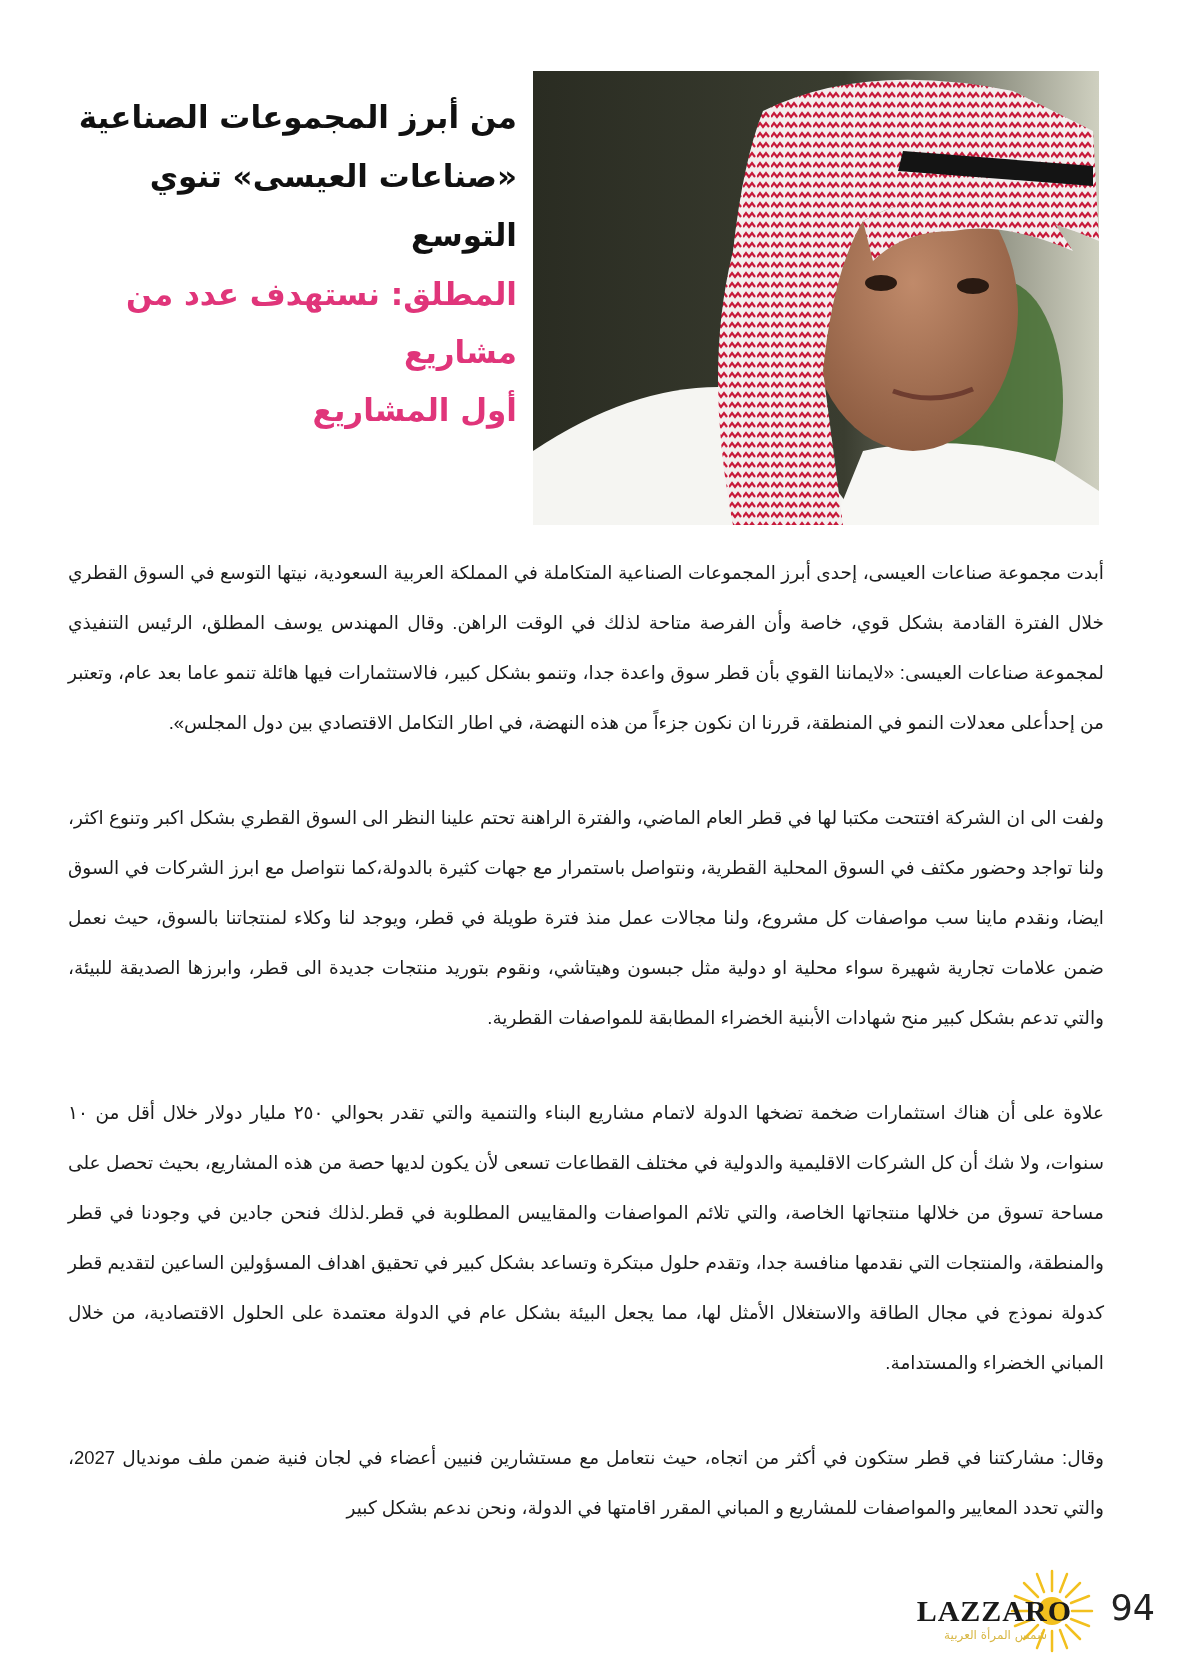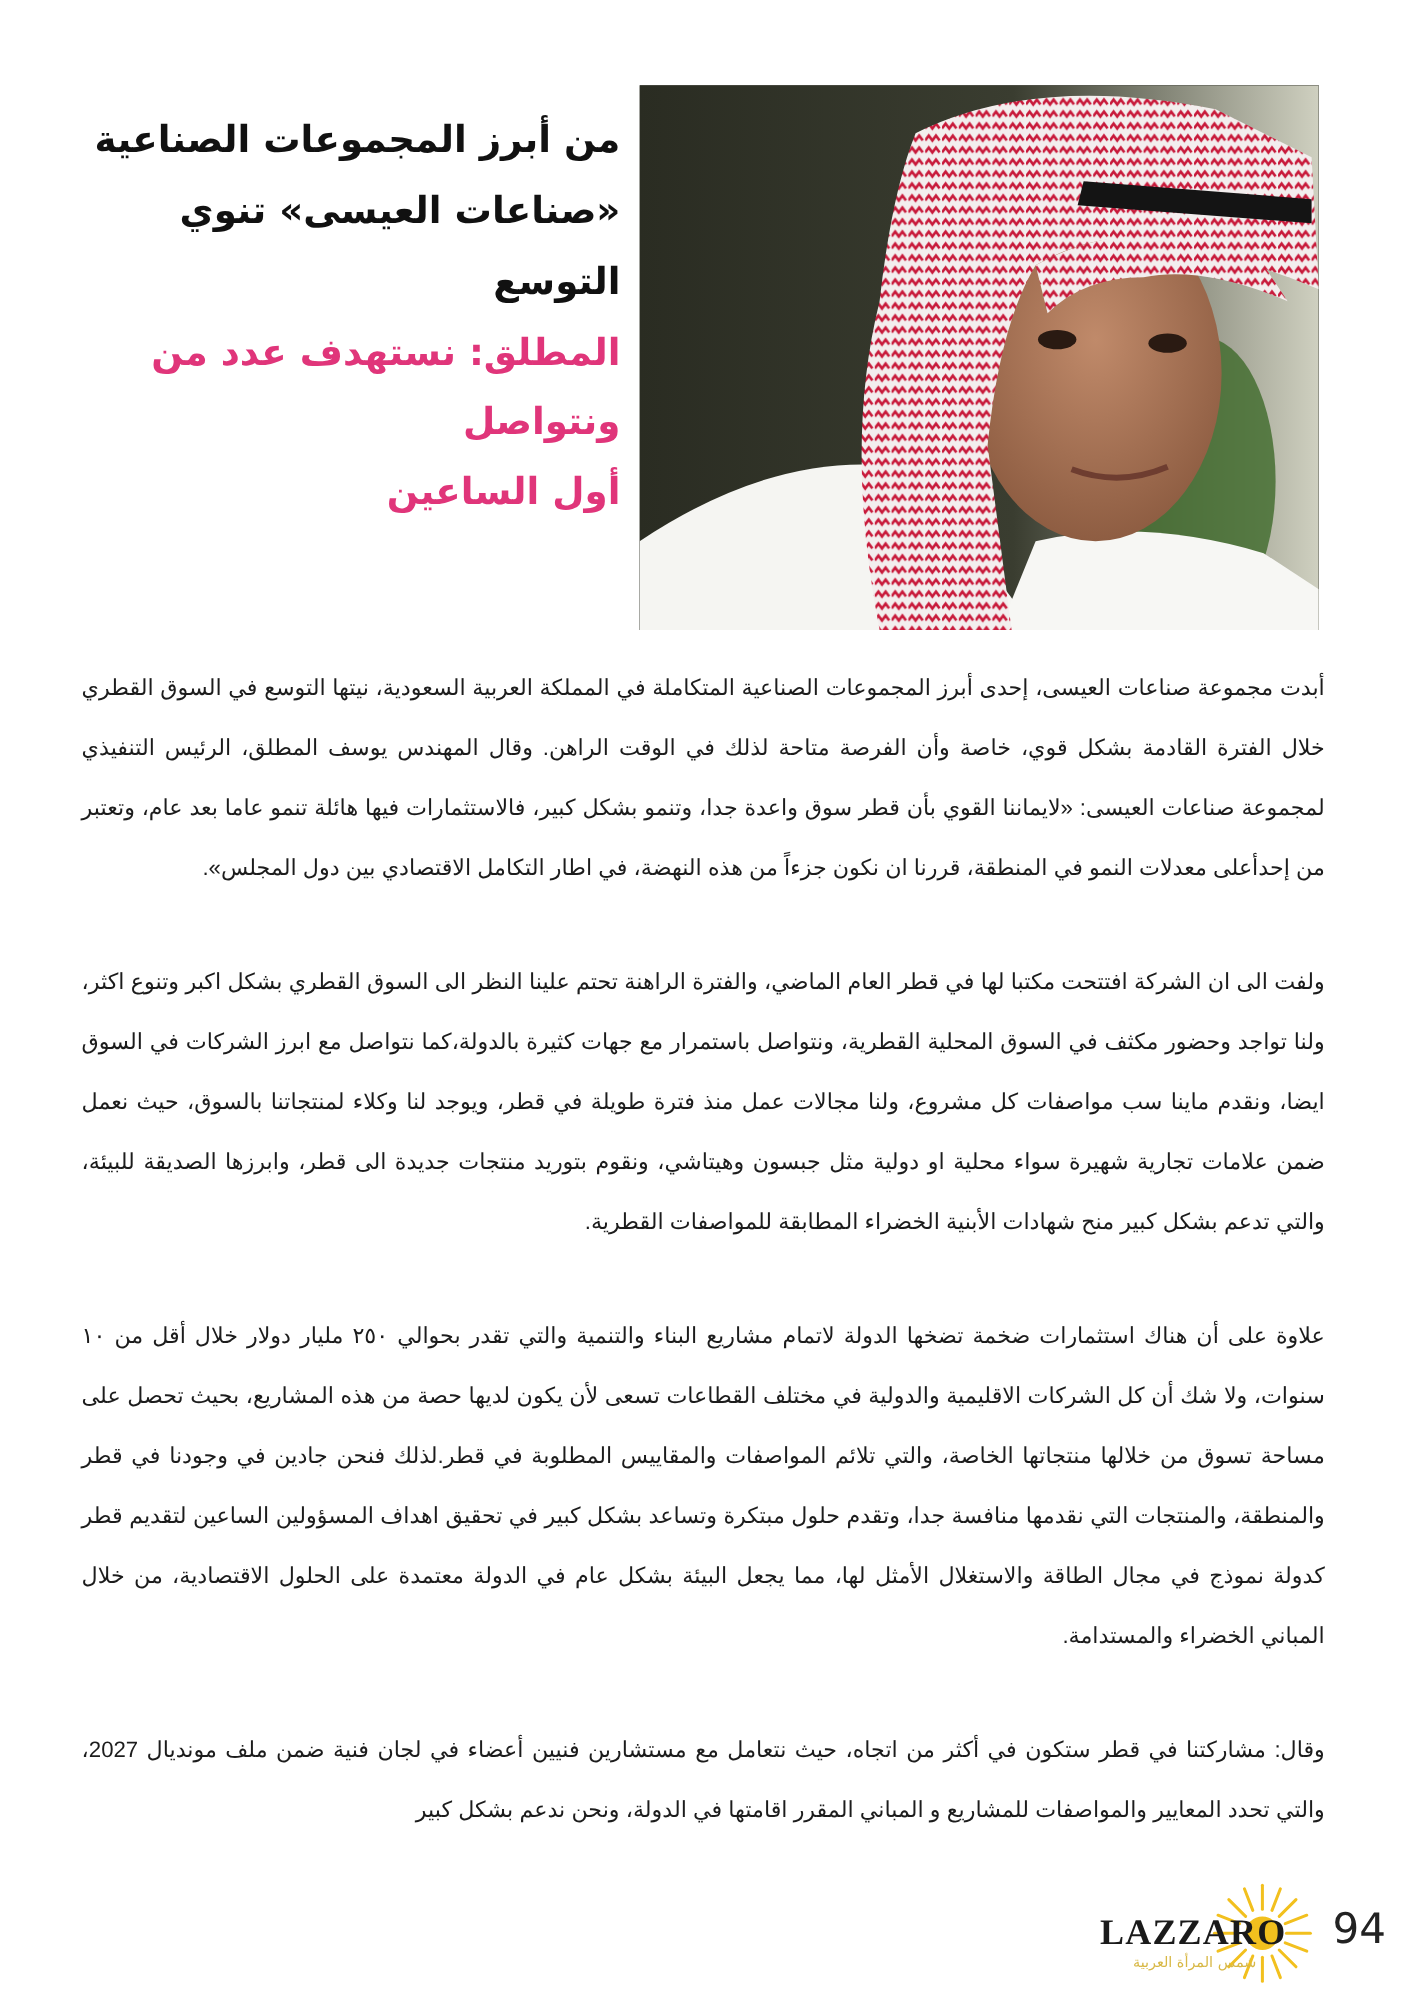--- a/index.html
+++ b/index.html
@@ -23,22 +23,22 @@
 </style>
 </head>
 <body>
 
 <div class="headline-block">
   <div class="headline">
     <div>من أبرز المجموعات الصناعية</div>
     <div>«صناعات العيسى» تنوي التوسع</div>
   </div>
   <div class="subheadline" style="color:#e0357a;">
-    <div>المطلق: نستهدف عدد من ونتواصل</div>
-    <div>أول الساعين</div>
+    <div>المطلق: نستهدف عدد من مشاريع</div>
+    <div>أول المشاريع</div>
   </div>
 </div>
 
 <div class="photo" title="Portrait of a man wearing a red and white shemagh with black agal">
   <svg width="566" height="454" viewBox="0 0 566 454" xmlns="http://www.w3.org/2000/svg">
     <defs>
       <pattern id="shemagh" width="14" height="10" patternUnits="userSpaceOnUse">
         <rect width="14" height="10" fill="#f3eeee"></rect>
         <path d="M0 6 L3 2 L6 6 L9 2 L12 6" stroke="#c8193a" stroke-width="2.2" fill="none"></path>
       </pattern>

